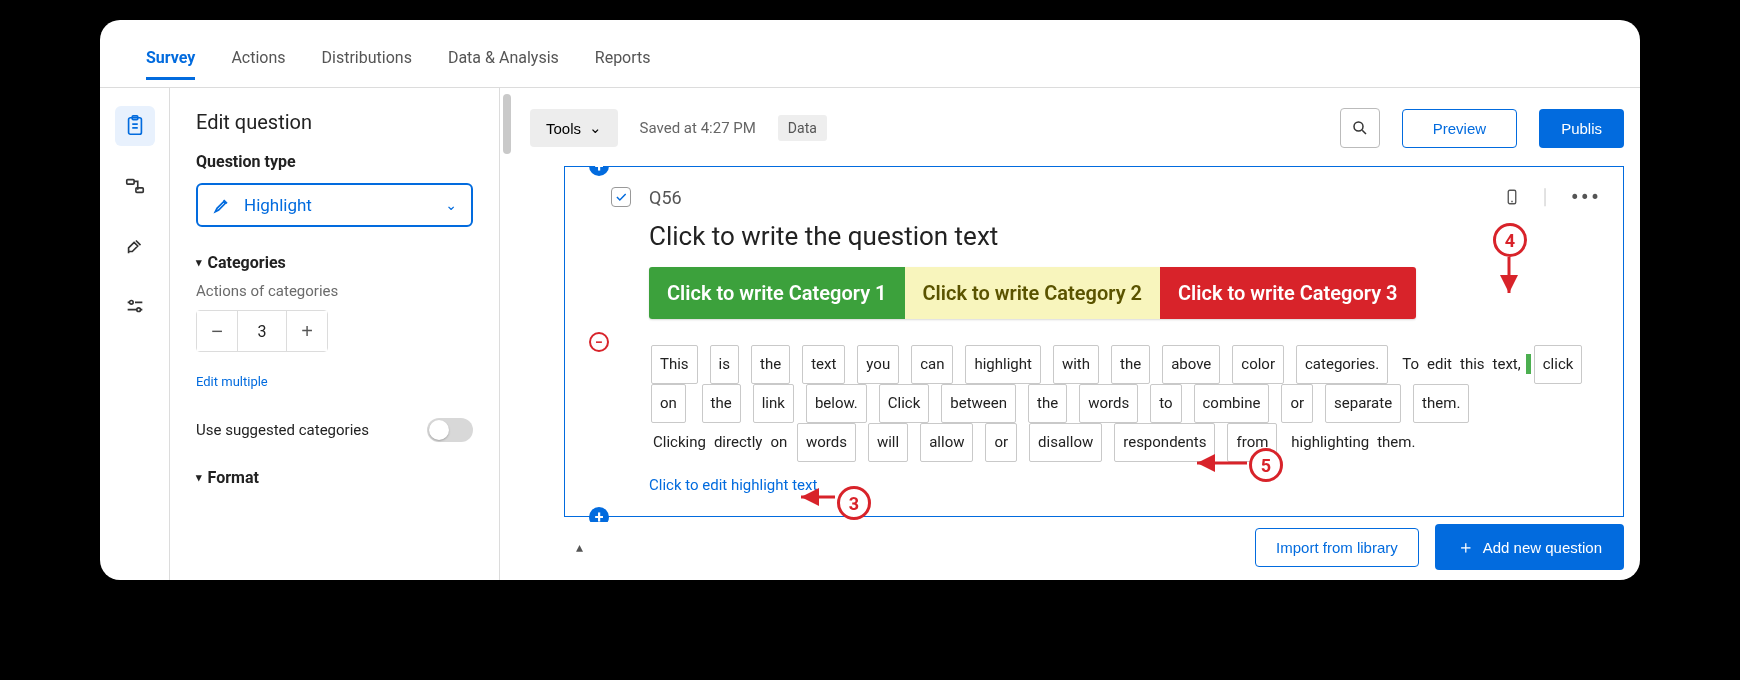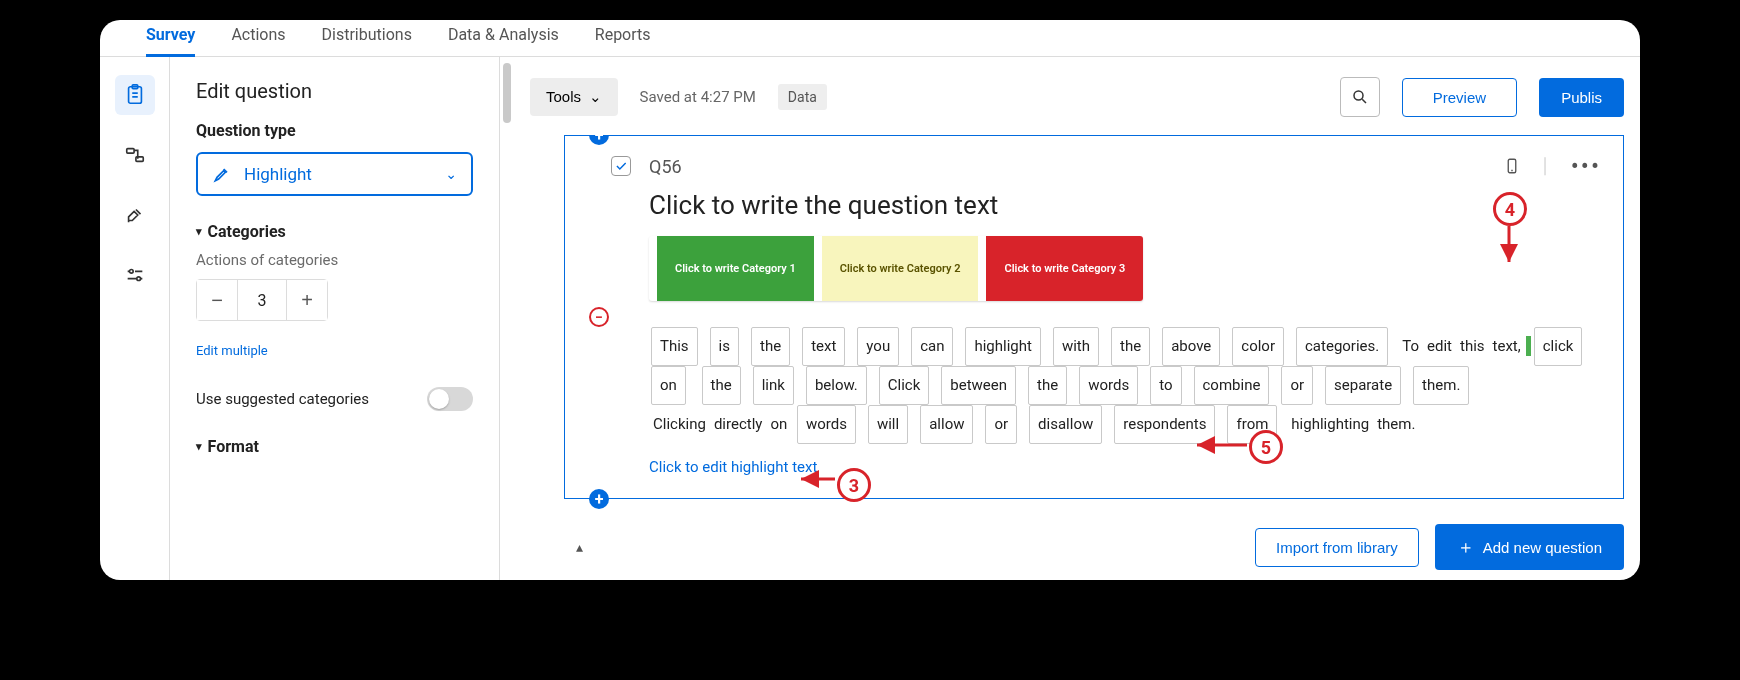--- a/index.html
+++ b/index.html
@@ -30,23 +30,23 @@
     border-radius:20px;
     overflow:hidden;
     position:relative;
     display:flex;
     flex-direction:column;
   }
   
   .topnav{
     display:flex;
     gap:36px;
-    padding:0 46px;
+    padding:8px 46px;
     border-bottom:1px solid var(--border);
-    height:37px;
+    height:68px;
     align-items:flex-end;
   }
   .topnav .tab{
     font-size:16px;
     color:#555;
     padding:14px 0 12px;
     cursor:pointer;
     position:relative;
   }
   .topnav .tab.active{
@@ -89,21 +89,21 @@
   .stepper .val{width:50px;display:flex;align-items:center;justify-content:center;border-left:1px solid var(--border);border-right:1px solid var(--border);font-size:16px;}
   .linkish{color:var(--blue);font-size:13px;margin-top:22px;display:inline-block;cursor:pointer;}
   .togrow{display:flex;align-items:center;justify-content:space-between;margin-top:28px;font-size:15px;}
   .toggle{width:46px;height:24px;border-radius:12px;background:#d8d8d8;position:relative;cursor:pointer;}
   .toggle::after{content:"";width:20px;height:20px;border-radius:50%;background:#fff;position:absolute;top:2px;left:2px;box-shadow:0 1px 2px rgba(0,0,0,.25);}
   .splitter{position:absolute;left:400px;top:0;width:14px;height:100%;display:flex;align-items:flex-start;padding-top:6px;}
   .splitter .grip{width:8px;height:60px;background:#c9c9c9;border-radius:4px;margin-left:3px;}
   
   .main{flex:1;padding:0 0 0 30px;display:flex;flex-direction:column;min-width:0;}
   .toolbar{display:flex;align-items:center;gap:22px;padding:20px 16px 18px 0;}
-  .tools-btn{background:#ededed;border:none;border-radius:4px;padding:10px 16px;font-size:15px;cursor:pointer;display:flex;align-items:flex-start;gap:8px;}
+  .tools-btn{background:#ededed;border:none;border-radius:4px;padding:10px 16px;font-size:15px;cursor:pointer;display:flex;align-items:center;gap:8px;}
   .saved{color:#666;font-size:15px;}
   .chip{background:#eee;color:#555;border-radius:3px;padding:5px 10px;font-size:14px;}
   .toolbar-spacer{flex:1;}
   .iconbtn{width:40px;height:40px;border:1px solid #bbb;border-radius:4px;display:flex;align-items:center;justify-content:center;cursor:pointer;background:#fff;}
   .btn-outline{border:1.5px solid var(--blue);color:var(--blue);background:#fff;border-radius:4px;padding:10px 30px;font-size:15px;cursor:pointer;}
   .btn-primary{background:var(--blue);color:#fff;border:none;border-radius:4px;padding:11px 22px;font-size:15px;cursor:pointer;white-space:nowrap;}
   
   .canvas{flex:1;position:relative;padding-right:6px;overflow:hidden;}
   .qcard{
     border:1.5px solid var(--blue);background:#fff;margin:0 10px 0 34px;position:relative;padding:18px 22px 22px 46px;
@@ -113,21 +113,21 @@
   .plusdot.bottom{top:auto;bottom:-11px;}
   .minusdot{border:2px solid var(--red);color:var(--red);background:#fff;font-size:14px;top:50%;transform:translateY(-50%);}
   .qhead{display:flex;align-items:center;gap:18px;}
   .chk{width:20px;height:20px;border:1.5px solid #999;border-radius:4px;display:flex;align-items:center;justify-content:center;cursor:pointer;}
   .chk svg{stroke:var(--blue);stroke-width:2.5;fill:none;}
   .qid{color:#555;font-size:18px;}
   .qactions{margin-left:auto;display:flex;align-items:center;gap:20px;}
   .dots{font-size:24px;letter-spacing:2px;color:#555;cursor:pointer;line-height:1;}
   .qtitle{font-size:26px;margin:12px 0 16px 38px;}
   .cats{display:flex;gap:0;margin-left:38px;border-radius:3px;overflow:hidden;width:max-content;box-shadow:0 1px 2px rgba(0,0,0,.15);position:relative;}
-  .cats .cat{padding:26px 18px;font-size:11px;font-weight:600;cursor:pointer;margin-left:8px;}
+  .cats .cat{padding:14px 18px;font-size:20px;font-weight:600;cursor:pointer;}
   .cat.g{background:var(--green);color:#fff;}
   .cat.y{background:var(--yellow);color:#5a5300;}
   .cat.r{background:var(--red);color:#fff;}
   .cats::after{content:"";position:absolute;bottom:-8px;left:280px;width:0;height:0;border-left:8px solid transparent;border-right:8px solid transparent;border-top:8px solid #e3e3e3;}
   .hltext{margin:26px 0 0 38px;line-height:2.2;font-size:15px;}
   .tok{border:1px solid #c9c9c9;padding:2px 8px;border-radius:2px;margin:0 2px;display:inline-block;background:#fff;cursor:pointer;}
   .sep{display:inline-block;width:8px;}
   .plain{margin:0 4px;}
   .greenbar{display:inline-block;width:5px;height:20px;background:#4caf50;vertical-align:middle;margin:0 1px;position:relative;top:-1px;}
   .editlink{color:var(--blue);font-size:15px;margin:14px 0 0 38px;display:inline-block;cursor:pointer;}

